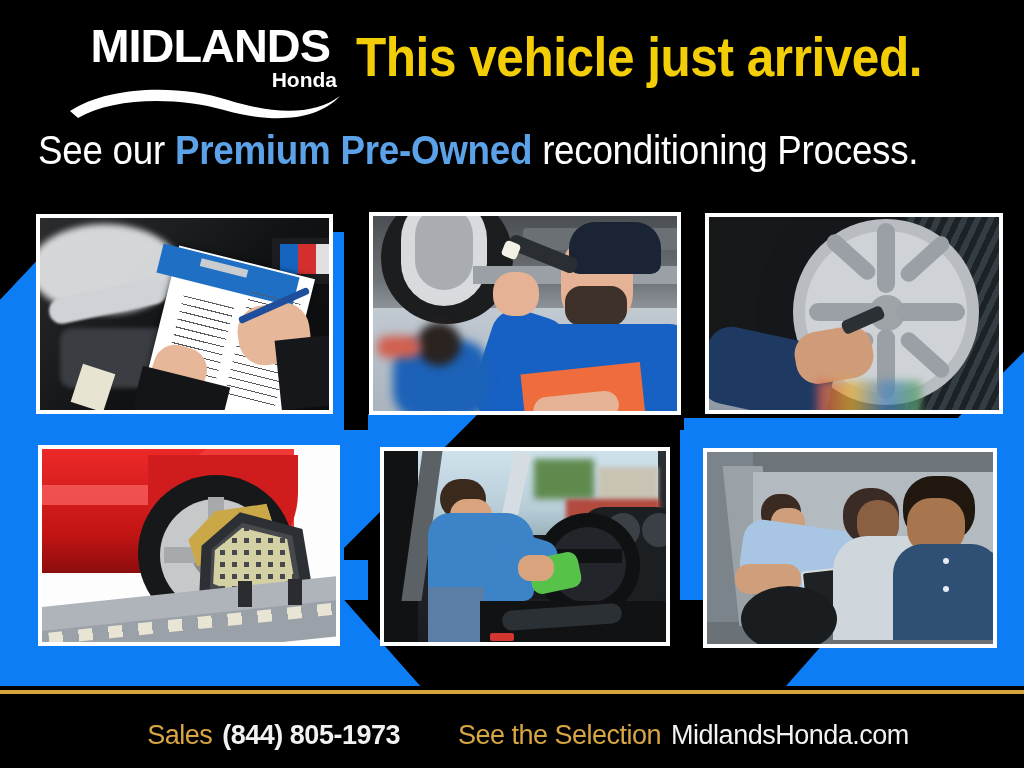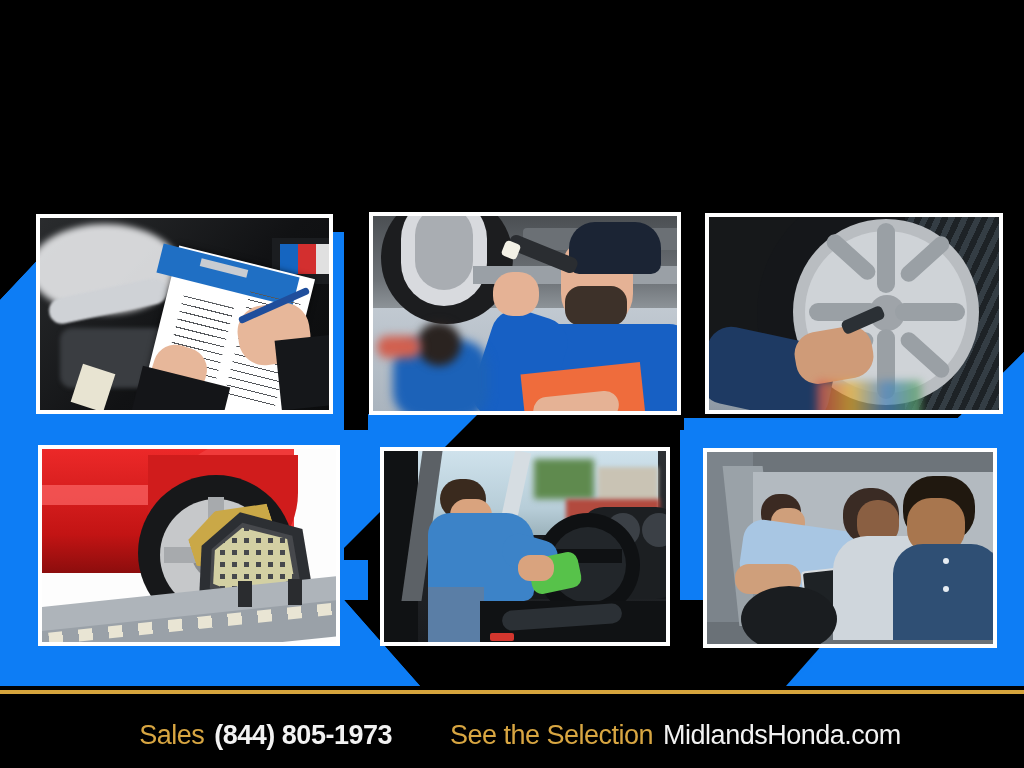--- a/index.html
+++ b/index.html
@@ -31,21 +31,21 @@
   .subline .w{color:#ffffff;font-weight:normal;}
   .subline .b{color:#5BA2E8;font-weight:bold;}
 
   
   .tile{position:absolute;background:#fff;padding:4px;box-sizing:border-box;}
   .tile .ph{position:relative;width:100%;height:100%;overflow:hidden;background:#111;}
   .tile .ph > *{position:absolute;}
 
   
   .goldrule{position:absolute;left:0;width:1024px;height:4px;background:#D6A43C;}
-  .footer{position:absolute;left:8px;top:700px;width:944px;height:68px;background:#000;padding-left:48px;}
+  .footer{position:absolute;left:16px;top:700px;width:944px;height:68px;background:#000;padding-left:48px;}
   .foot-row{position:absolute;left:0;top:18px;width:1024px;text-align:center;
        font-size:27px;line-height:34px;white-space:nowrap;
        font-family:"Liberation Sans",sans-serif;letter-spacing:-0.5px;}
   .foot-row span{display:inline-block;vertical-align:baseline;}
   .gold{color:#D8A642;}
   .white{color:#F2F2F2;font-weight:bold;}
   .whiten{color:#F2F2F2;font-weight:normal;}
   .gap{display:inline-block;width:58px;}
   .sm{display:inline-block;width:10px;}
 </style>
@@ -96,20 +96,37 @@
     <path d="M0,300 L64,232 L64,430 L368,430 L368,414 L478,414 L344,548 L344,600 L420,686 L0,686 Z" fill="#0d7df5"></path>
     <path d="M1024,352 L958,418 L684,418 L684,686 L790,686 L866,600 L1024,600 Z" fill="#0d7df5"></path>
     <rect x="684" y="418" width="340" height="268" fill="#0d7df5"></rect>
     <polygon points="684,686 790,686 866,600 684,600" fill="#0d7df5"></polygon>
     <polygon points="344,600 420,686 344,686" fill="#0d7df5"></polygon>
 
     <polygon points="346,600 422,686 786,686 862,600" fill="#000000"></polygon>
     <rect x="0" y="686" width="1024" height="82" fill="#000000"></rect>
   </svg>
 
+  <div class="header">
+
+    <div class="logo">
+      <div class="logo-word">MIDLANDS</div>
+      <div class="logo-sub">Honda</div>
+      <svg class="logo-swoosh" viewBox="0 0 280 42">
+        <path d="M2 33 C 40 8, 110 6, 160 22 C 205 36, 245 38, 272 18
+                 C 248 44, 202 45, 156 32 C 106 18, 44 20, 10 40 Z" fill="#ffffff"></path>
+      </svg>
+    </div>
+
+    <div class="headline">This vehicle  just arrived.</div>
+
+    <div class="subline">
+      <span class="w">See our </span><span class="b">Premium Pre-Owned</span><span class="w"> reconditioning Process.</span>
+    </div>
+  </div>
 
   <div class="tile" style="left:36px;top:214px;width:297px;height:200px;">
     <div class="ph">
       <div style="inset:0;background:linear-gradient(135deg,#2a2c2e 0%,#111214 55%,#0b0c0d 100%);"></div>
       <div style="left:-10px;top:6px;width:150px;height:90px;border-radius:50%;background:#e9eaec;filter:blur(3px);opacity:.9;"></div>
       <div style="left:8px;top:70px;width:120px;height:26px;border-radius:13px;background:#cfd2d6;transform:rotate(-12deg);filter:blur(1px);"></div>
       <div style="left:20px;top:110px;width:150px;height:60px;border-radius:12px;background:#3a3d41;filter:blur(2px);"></div>
       <div style="left:232px;top:20px;width:70px;height:46px;background:#1b1d20;"></div>
       <div style="left:240px;top:26px;width:54px;height:30px;background:linear-gradient(90deg,#1565c0 0%,#1565c0 33%,#d32f2f 33%,#d32f2f 66%,#e0e0e0 66%);"></div>
       <div style="left:36px;top:150px;width:34px;height:40px;background:#e8e4d2;transform:rotate(18deg);"></div>

